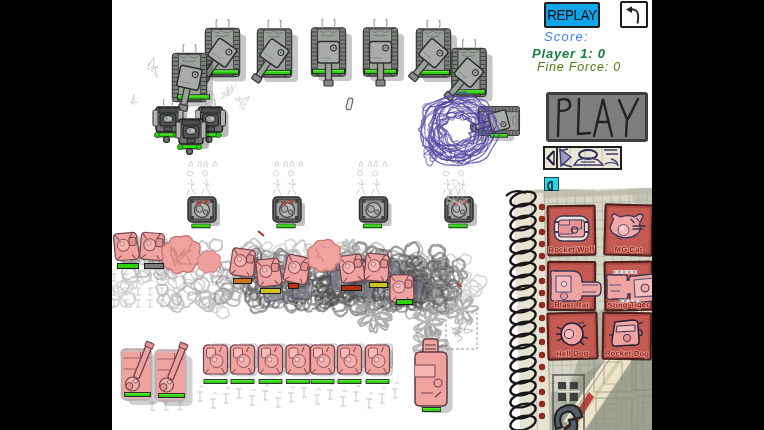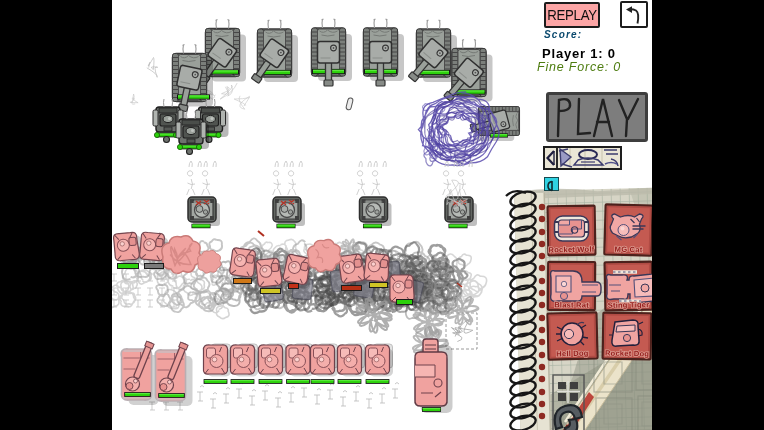--- a/index.html
+++ b/index.html
@@ -638,33 +638,33 @@
 
 <text x="459.5" y="307.5" transform="rotate(0.5 459.5 307.5)" font-family="Liberation Sans, sans-serif" font-size="7.6" font-weight="bold" fill="#97201f" text-anchor="middle" stroke="#dd9e92" stroke-width="1.5" paint-order="stroke" letter-spacing="0.2">Blast Rat</text>
 
 <text x="516.5" y="307.5" transform="rotate(-1 516.5 307.5)" font-family="Liberation Sans, sans-serif" font-size="7.6" font-weight="bold" fill="#97201f" text-anchor="middle" stroke="#dd9e92" stroke-width="1.5" paint-order="stroke" letter-spacing="0.2">Sting Tiger</text>
 
 <text x="460.5" y="356" transform="rotate(-1.5 460.5 356)" font-family="Liberation Sans, sans-serif" font-size="7.6" font-weight="bold" fill="#97201f" text-anchor="middle" stroke="#dd9e92" stroke-width="1.5" paint-order="stroke" letter-spacing="0.2">Hell Dog</text>
 
 <text x="515" y="356" transform="rotate(1 515 356)" font-family="Liberation Sans, sans-serif" font-size="7.6" font-weight="bold" fill="#97201f" text-anchor="middle" stroke="#dd9e92" stroke-width="1.5" paint-order="stroke" letter-spacing="0.2">Rocket Dog</text>
 </svg>
 
-<div class="abs" style="left:432px;top:2px;width:52px;height:22px;border:2px solid #1c1c1c;background:#fca5a5;border-radius:2px;">
+<div class="abs" style="left:432px;top:2px;width:52px;height:22px;border:2px solid #1c1c1c;background:#0ea5e9;border-radius:2px;">
         <div style="font-size:13px;font-weight:normal;letter-spacing:-0.3px;color:#0e0e0e;text-align:center;line-height:22px;transform:scale(1.02,1.15)">REPLAY</div>
       </div>
 
 <div class="abs" style="left:508px;top:1px;width:24px;height:23px;border:2px solid #1c1c1c;background:#fff;border-radius:2px;">
 <svg width="24" height="23">
           <path d="M15.5,20.5 Q17.5,10 14,7.5 Q11,6 8,6.3" fill="none" stroke="#222" stroke-width="1.9"></path>
           <path d="M10,3.2 L4,6.6 L10,10 Z" fill="#222"></path>
         </svg></div>
 
-<div class="abs" style="left:432px;top:29px;font-size:10px;font-weight:bold;color:#0c4a6e;letter-spacing:1.2px;font-style:italic">Score:</div>
-
-<div class="abs" style="left:430px;top:46px;font-size:13px;font-weight:bold;color:#000000;letter-spacing:0.8px;">Player 1: 0</div>
+<div class="abs" style="left:432px;top:29px;font-size:13px;font-weight:normal;color:#3b82f6;letter-spacing:1.2px;font-style:italic">Score:</div>
+
+<div class="abs" style="left:420px;top:46px;font-size:13px;font-weight:bold;color:#15803d;letter-spacing:0.8px;font-style:italic">Player 1: 0</div>
 
 <div class="abs" style="left:425px;top:60px;font-size:12.5px;font-weight:normal;color:#4d7c0f;letter-spacing:0.8px;font-style:italic">Fine Force: 0</div>
 
 <div class="abs" style="left:434px;top:92px;width:96px;height:44px;background:#7d7d7d;border:3px solid #3e3e3e;border-radius:3px">
 <svg width="96" height="44" viewBox="0 0 96 44">
 <g stroke="#222" stroke-width="2.4" fill="none" stroke-linecap="round">
 <path d="M9,41 L10,5 Q20,2 21,9 Q22,16 10,16"></path>
 <path d="M30,4 L29,39 L41,38"></path>
 <path d="M45,41 L54,4 L63,41"></path>
             <path d="M48,27 L60,27"></path>

